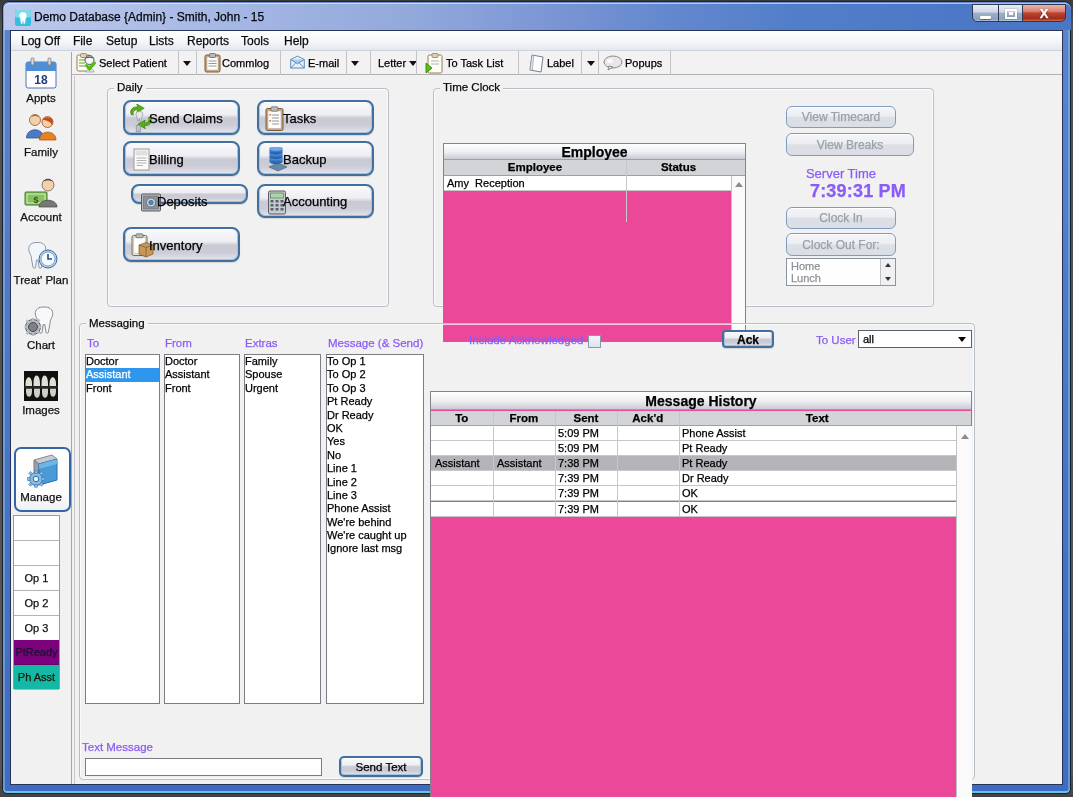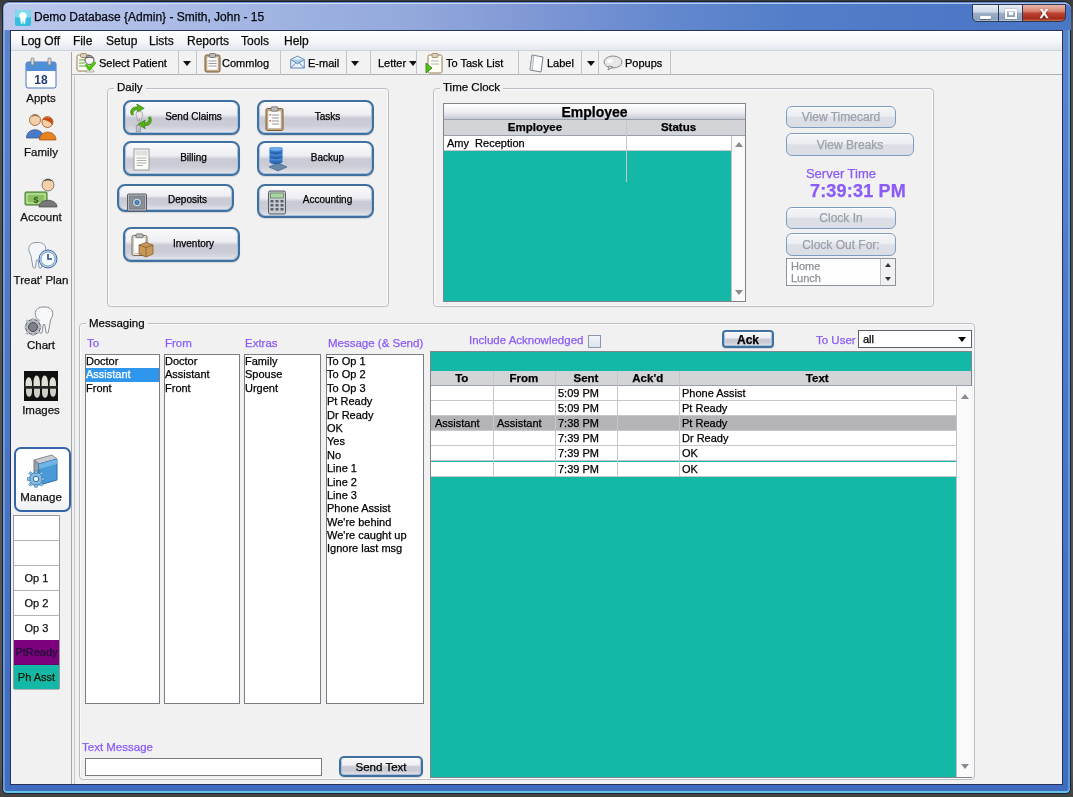--- a/index.html
+++ b/index.html
@@ -62,27 +62,27 @@
   font-size:11px; text-align:center; line-height:24px; color:#111; }
 
 .groupbox { position:absolute; border:1px solid #b9bfc7; border-radius:4px;
   box-shadow:inset 0 0 0 1px rgba(255,255,255,0.7); }
 .grouplbl { position:absolute; font-size:11.5px; color:#0a0a0a; background:#f1f1f2; padding:0 3px; }
 
 .gbtn { position:absolute; border:2px solid #40709f; border-radius:8px;
   background:linear-gradient(180deg,#fafafc 0%,#eeeef3 40%,#d6d7e0 48%,#c9cad4 52%,#cbccd6 75%,#d9dae2 90%,#e8e9ef 100%);
   box-shadow: inset 0 1px 0 #fff, inset 0 0 0 1px #a9c1d8, 0 1px 1px rgba(0,0,0,0.12);
   font-size:13px; color:#000; }
-.gbtn .btxt { position:absolute; left:24px; right:0; text-align:center; font-size:10px; }
+.gbtn .btxt { position:absolute; left:24px; right:0; font-size:13px; }
 .dbtn { position:absolute; font-size:12px; border:1px solid #7e9cc0; border-radius:6px;
   background:linear-gradient(180deg,#f4f5f8 0%,#eceef2 45%,#dddfe6 52%,#dcdee5 100%);
   box-shadow: inset 0 1px 0 #fff;
   color:#9ba1a9; text-align:center; }
 
-.wtable { position:absolute; border:1px solid #83838c; background:#14b8a6; }
+.wtable { position:absolute; border:1px solid #83838c; background:#ec4899;margin-top:40px; }
 .ttitle { position:absolute; left:0; right:0; font-weight:bold; font-size:14px; text-align:center;
   background:linear-gradient(180deg,#ffffff 0%,#eceef2 55%,#c9cbd3 100%);
   border-bottom:1px solid #9aa0ac; color:#000; }
 .thead { position:absolute; left:0; right:0; background:#d3d4d8; border-bottom:1px solid #9aa0ac;
   font-weight:bold; font-size:11.5px; color:#000; }
 .hcell { position:absolute; text-align:center; top:0px; }
 .trow { position:absolute; left:0; background:#fff; border-bottom:1px solid #c6c6cb; font-size:11px; color:#000; }
 .tcell { position:absolute; top:1px; white-space:pre; }
 .vline { position:absolute; width:1px; background:#c6c6cb; }
 
@@ -354,21 +354,21 @@
 <ellipse cx="10" cy="9.8" rx="6.5" ry="2.8" fill="#2a66b0"></ellipse>
 <rect x="3.5" y="5.8" width="13" height="4" fill="#3a78c8"></rect>
 <ellipse cx="10" cy="5.8" rx="6.5" ry="2.8" fill="#5a9ae0"></ellipse>
 <ellipse cx="10" cy="5.1" rx="6.5" ry="2.8" fill="#2a66b0"></ellipse>
 <rect x="3.5" y="1.1" width="13" height="4" fill="#3a78c8"></rect>
 <ellipse cx="10" cy="1.4" rx="6.5" ry="2.6" fill="#6aaae8"></ellipse>
 </g>
 </svg>
 <div class="btxt" style="top:9px">Backup</div>
 </div>
-<div class="gbtn" style="left:106px;top:153px;width:117px;height:28px">
+<div class="gbtn" style="left:120px;top:153px;width:117px;height:20px">
 <svg class="abs" style="left:7px;top:5px" width="22" height="24" viewBox="0 0 22 24">
 <rect x="1.5" y="3" width="19" height="17" rx="1" fill="#b8bcc2" stroke="#5a5a62"></rect>
 <rect x="3.5" y="5" width="15" height="13" fill="#8a9098" stroke="#6a6a72" stroke-width="0.6"></rect>
 <circle cx="11" cy="11.5" r="4.5" fill="#cdd2d8" stroke="#5a5a62" stroke-width="0.7"></circle>
 <circle cx="11" cy="11.5" r="2.2" fill="#4a88c8" stroke="#2a5a90" stroke-width="0.6"></circle>
 </svg>
 <div class="btxt" style="top:8px">Deposits</div>
 </div>
 <div class="gbtn" style="left:246px;top:153px;width:117px;height:34px">
 <svg class="abs" style="left:8px;top:4px" width="20" height="26" viewBox="0 0 20 26">
@@ -469,20 +469,21 @@
 </div>
 <div class="flabel" style="left:458px;top:303px">Include Acknowledged</div>
 <div class="abs" style="left:577px;top:304px;width:13px;height:13px;border:1px solid #8a98ac;background:linear-gradient(180deg,#f2f5f9 0%,#dde4ec 100%)"></div>
 <div class="gbtn" style="left:711px;top:299px;width:52px;height:18px;border-radius:4px;font-weight:bold;font-size:12px;text-align:center;line-height:16px">Ack</div>
 <div class="flabel" style="left:805px;top:303px">To User</div>
 <div class="abs" style="left:847px;top:299px;width:114px;height:18px;background:#fff;border:1px solid #58606c">
 <div class="abs" style="left:4px;top:2px;font-size:11px">all</div>
 <div class="tarrow" style="right:5px;top:6px;border-top-color:#000"></div>
 </div>
 <div class="wtable" style="left:419px;top:320px;width:542px;height:427px">
+<div class="ttitle" style="top:0;height:18px;line-height:18px">Message History</div>
 <div class="thead" style="top:18.5px;height:15.5px">
 <div class="hcell" style="left:0;width:61.5px;line-height:15px">To</div>
 <div class="hcell" style="left:61.5px;width:62.5px;line-height:15px">From</div>
 <div class="hcell" style="left:124px;width:62px;line-height:15px">Sent</div>
 <div class="hcell" style="left:186px;width:61.5px;line-height:15px">Ack'd</div>
 <div class="hcell" style="left:247.5px;width:277.5px;line-height:15px">Text</div>
 </div>
 <div class="trow" style="top:34px;width:525px;height:15.1px">
               <span class="tcell" style="left:127px">5:09 PM</span>
               <span class="tcell" style="left:251px">Phone Assist</span>

